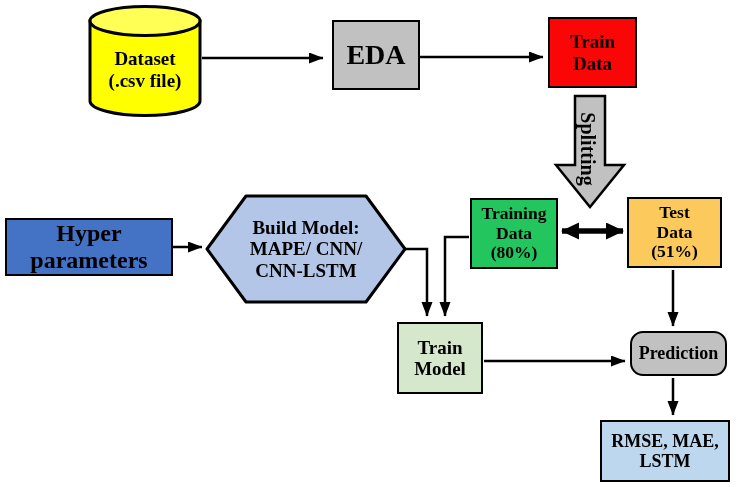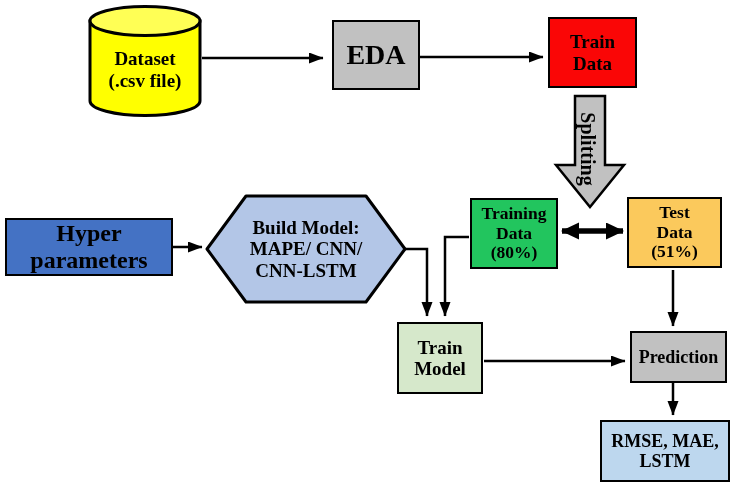--- a/index.html
+++ b/index.html
@@ -16,21 +16,21 @@
   .freelabel{
     position:absolute;z-index:3;display:flex;align-items:center;justify-content:center;
     text-align:center;font-weight:bold;white-space:pre-line;line-height:1.14;
   }
   .node-eda       {left:332px;top:20px;width:88px;height:70px;background:#C1C1C1;font-size:28px;}
   .node-scaled    {left:548px;top:17px;width:89px;height:71px;background:#FA0606;font-size:19px;}
   .node-training  {left:470px;top:198px;width:88px;height:71px;background:#22c55e;font-size:17.5px;}
   .node-test      {left:627px;top:197px;width:95px;height:71px;background:#FBC95C;font-size:17.5px;}
   .node-hyper     {left:5px;top:218px;width:168px;height:58px;background:#4472C4;font-size:24px;}
   .node-trainmodel{left:397px;top:322px;width:86px;height:72px;background:#D6E8CB;font-size:19px;}
-  .node-prediction{left:630px;top:331px;width:97px;height:52px;background:#C1C1C1;font-size:18px;}
+  .node-prediction{left:630px;top:331px;width:97px;height:45px;background:#C1C1C1;font-size:18px;border-radius:13px;}
   .node-metrics   {left:600px;top:420px;width:130px;height:62px;background:#BDD7EE;font-size:18px;}
   .label-dataset  {left:92px;top:42px;width:106px;height:56px;font-size:19px;}
   .label-hexagon  {left:221px;top:215px;width:170px;height:68px;font-size:19px;}
 </style>
 </head>
 <body>
 
 <div class="stage">
 
   <svg class="overlay" width="738" height="487" viewBox="0 0 738 487">

